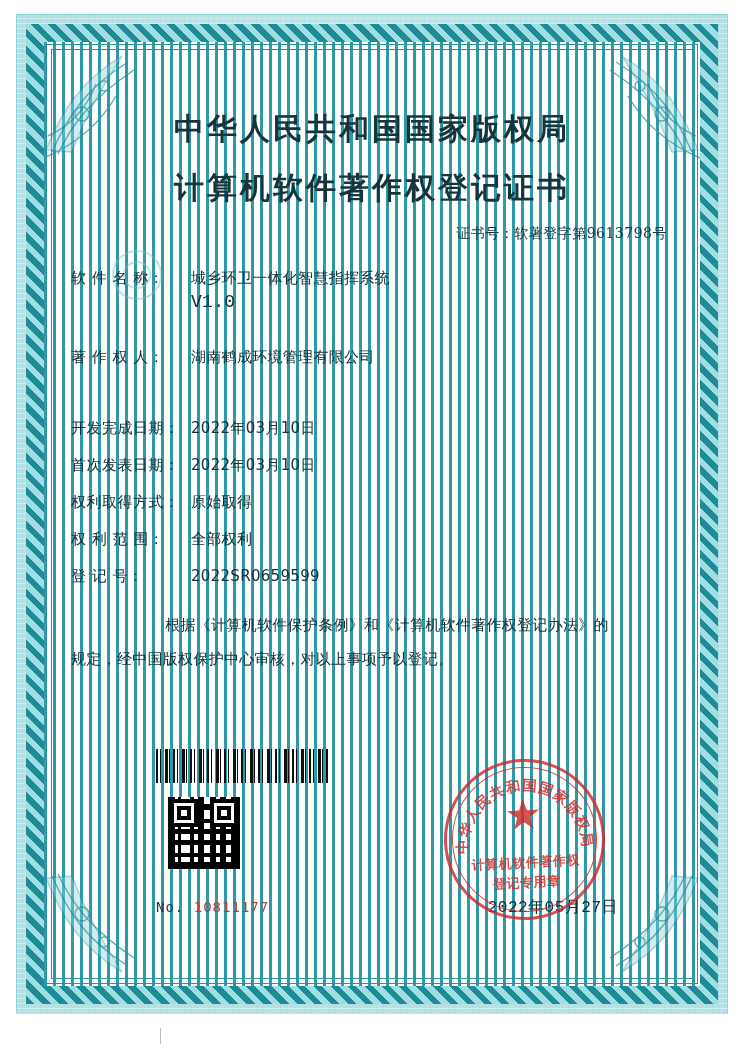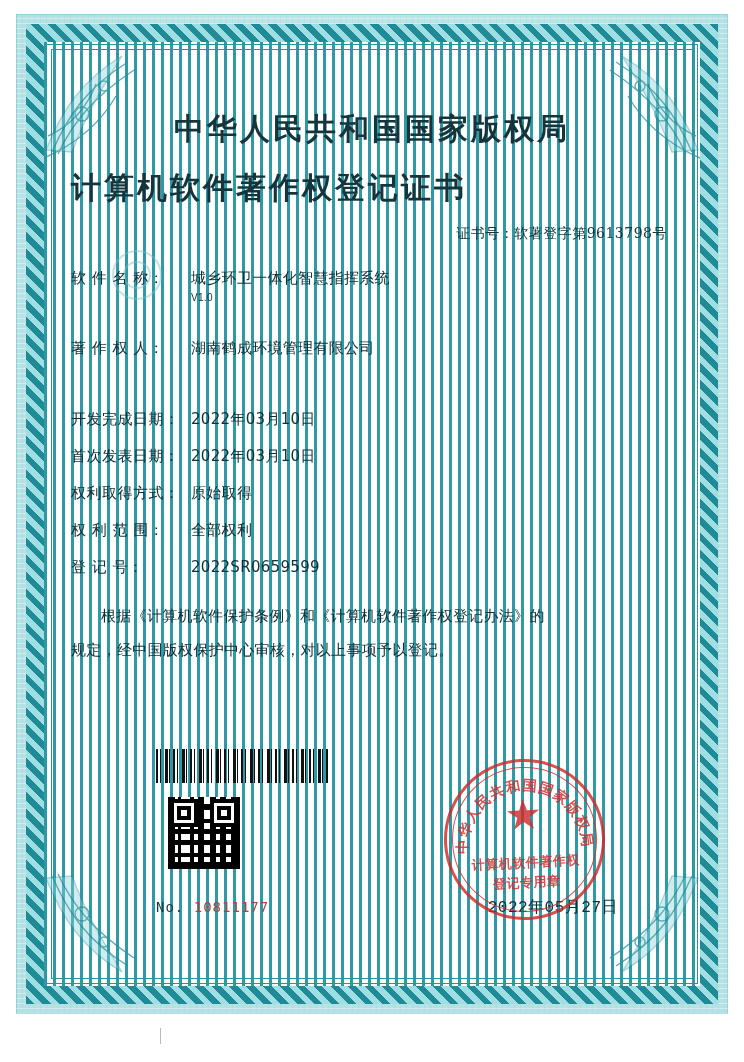--- a/index.html
+++ b/index.html
@@ -106,21 +106,21 @@
   .title-main {
     text-align: center;
     font-family: "DejaVu Serif", "Liberation Serif", serif;
     font-weight: bold;
     font-size: 30px;
     letter-spacing: 3px;
     color: #15343c;
     margin: 0 0 18px 0;
   }
   .title-sub {
-    text-align: left;
+    text-align: center;
     font-family: "DejaVu Serif", "Liberation Serif", serif;
     font-weight: bold;
     font-size: 30px;
     letter-spacing: 3px;
     color: #15343c;
     margin: 0 0 16px 0;
   }
   .cert-no {
     text-align: right;
     font-family: "DejaVu Serif", "Liberation Serif", serif;
@@ -151,38 +151,38 @@
   .field-value {
     flex: 1;
     font-family: "DejaVu Sans", "Liberation Sans", sans-serif;
     font-size: 15px;
     color: #132f36;
     letter-spacing: 0.3px;
   }
   .field-value .ver {
     display: block;
     margin-top: 4px;
-    font-family: Liberation Sans, sans-serif;
-    font-size: 10px;
+    font-family: Liberation Mono, monospace;
+    font-size: 18px;
   }
 
   .gap-lg { height: 26px; }
   .gap-md { height: 16px; }
 
   .rows-dates .field-row { margin-bottom: 18px; }
 
   .statement {
     margin-top: 22px;
     font-size: 15px;
     line-height: 34px;
     color: #132f36;
     letter-spacing: 0.3px;
   }
   .statement p { margin: 0; }
-  .statement .indent { text-indent: 30px; }
+  .statement .indent { text-indent: 30px; text-align: center; }
 
   
   .codes {
     position: absolute;
     left: 140px;
     top: 735px;
     width: 190px;
   }
   .barcode {
     height: 34px;

